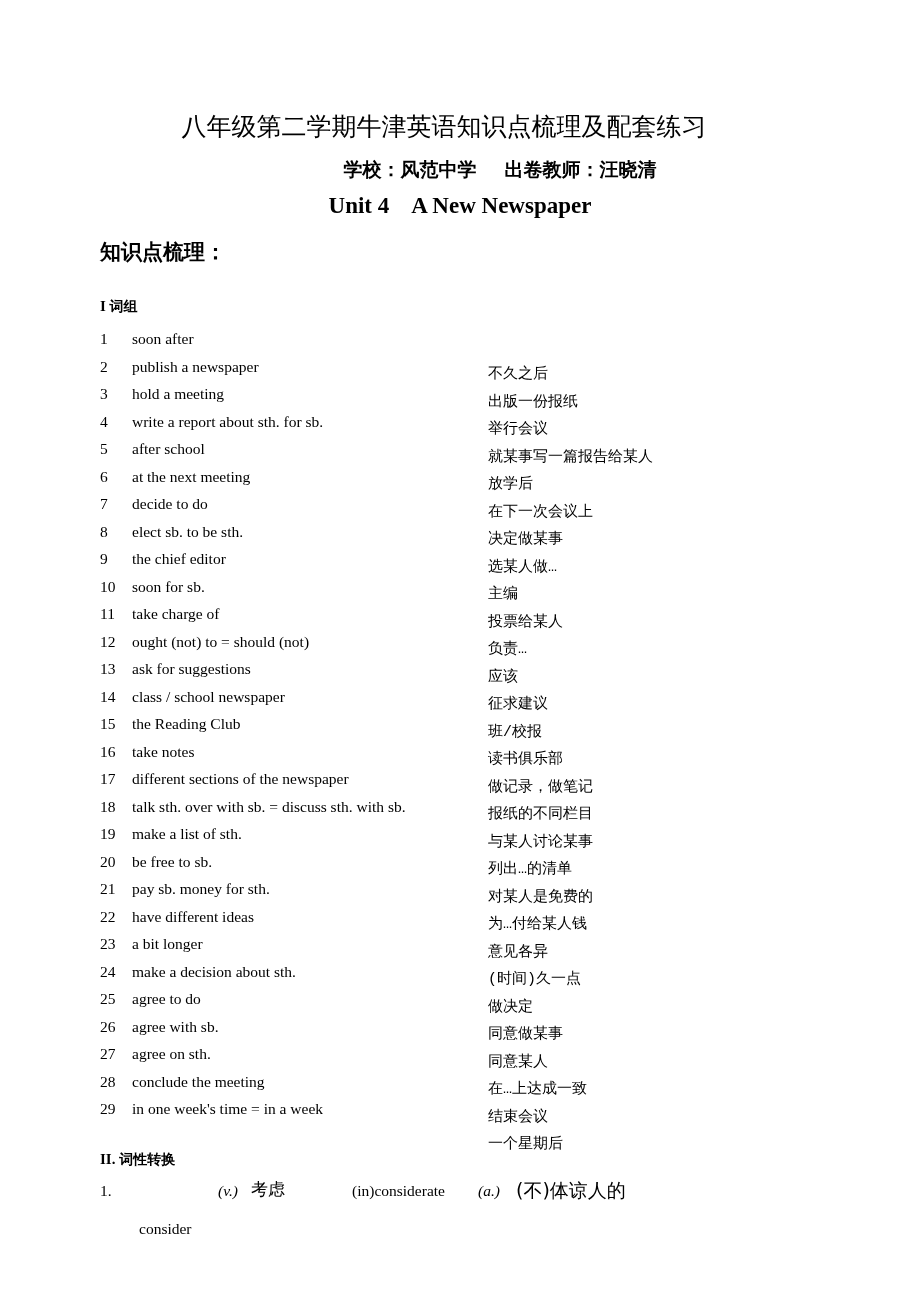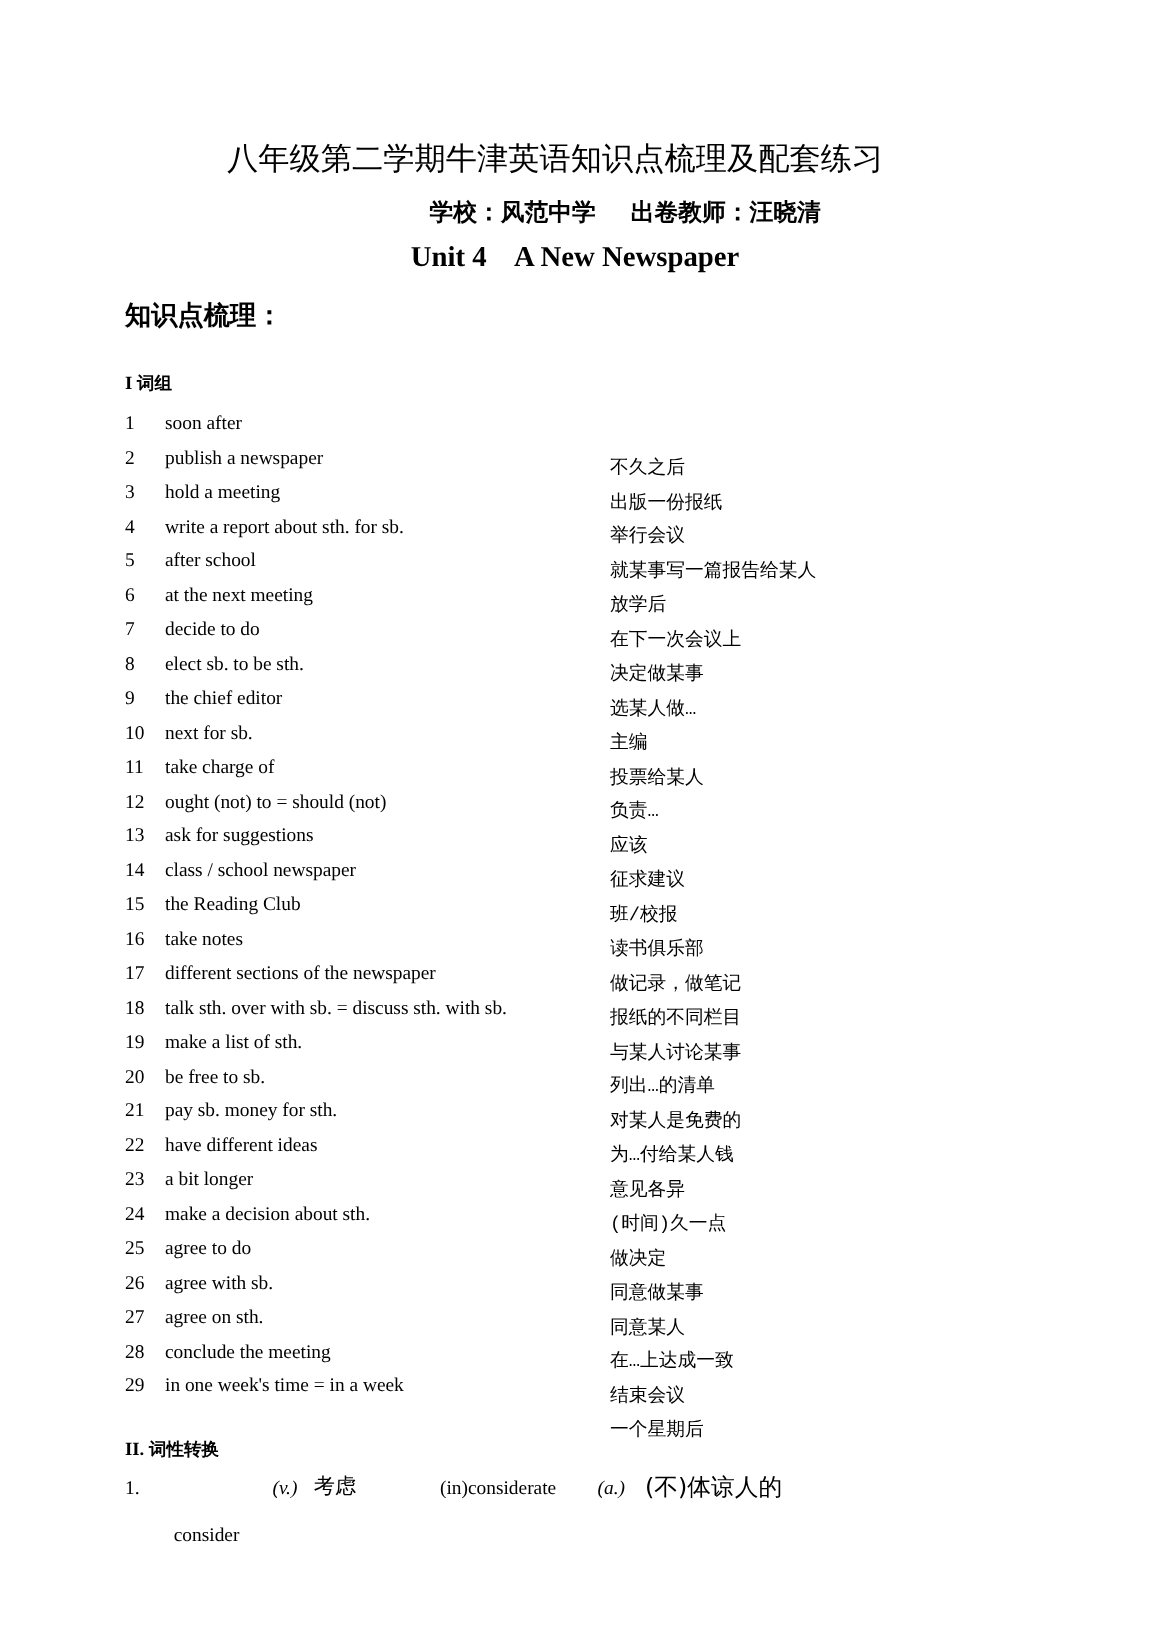--- a/index.html
+++ b/index.html
@@ -262,21 +262,21 @@
         <span class="ph-en">elect sb. to be sth.</span>
         <span class="ph-cn">选某人做…</span>
       </div>
       <div class="phrase-row">
         <span class="ph-num">9</span>
         <span class="ph-en">the chief editor</span>
         <span class="ph-cn">主编</span>
       </div>
       <div class="phrase-row">
         <span class="ph-num">10</span>
-        <span class="ph-en">next for sb.</span>
+        <span class="ph-en">soon for sb.</span>
         <span class="ph-cn">投票给某人</span>
       </div>
       <div class="phrase-row">
         <span class="ph-num">11</span>
         <span class="ph-en">take charge of</span>
         <span class="ph-cn">负责…</span>
       </div>
       <div class="phrase-row">
         <span class="ph-num">12</span>
         <span class="ph-en">ought (not) to = should (not)</span>

